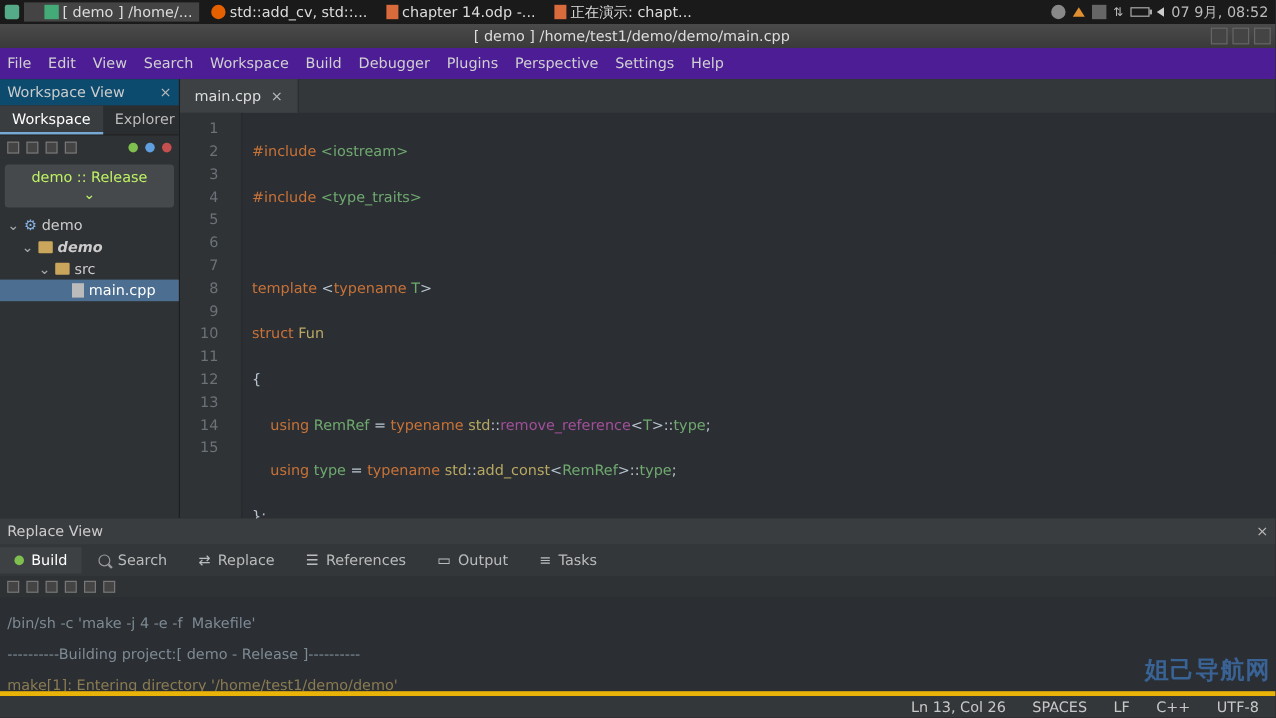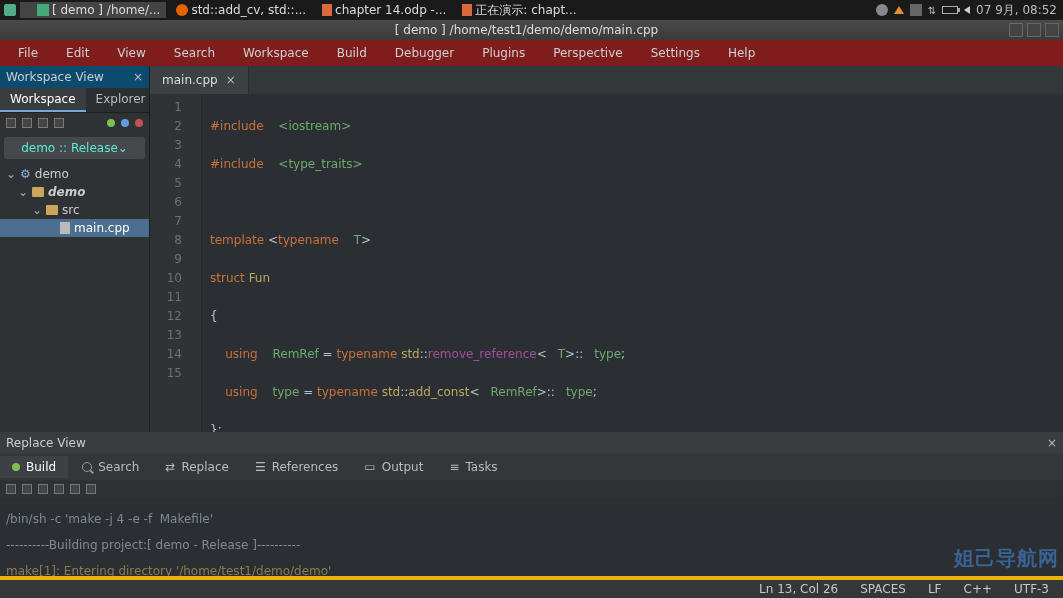--- a/index.html
+++ b/index.html
@@ -6,31 +6,31 @@
 body { width: 1063px; height: 598px; background: #2b2b2b; color: #ccc; overflow: hidden; display: flex; flex-direction: column; }
 .taskbar { height: 20px; background: #1a1a1a; display: flex; align-items: center; color: #ddd; font-size: 11px; }
 .taskbar-left { display: flex; align-items: center; flex: 1; gap: 4px; padding-left: 4px; }
 .taskbar-item { padding: 1px 6px; display: flex; align-items: center; gap: 3px; }
 .taskbar-item.active { background: #444; padding-left: 17px; }
 .taskbar-right { display: flex; align-items: center; gap: 6px; padding-right: 6px; color: #bbb; }
 .tb-icon { width: 12px; height: 12px; display: inline-block; }
 .titlebar { height: 20px; background: linear-gradient(#4a4a4a,#3a3a3a); display: flex; align-items: center; justify-content: space-between; padding: 0 4px; font-size: 11px; color: #ddd; }
 .titlebar-controls { display: flex; gap: 4px; }
 .win-btn { width: 14px; height: 14px; border: 1px solid #666; background: #444; }
-.menubar { height: 26px; background: #7f1d1d; display: flex; align-items: center; padding: 0 18px; gap: 28px; font-size: 13px; color: #d0d0d0; }
+.menubar { height: 26px; background: #4c1d95; display: flex; align-items: center; padding: 0 6px; gap: 14px; font-size: 13px; color: #d0d0d0; }
 .menubar span { cursor: pointer; }
 .main { flex: 1; display: flex; min-height: 0; }
 .sidebar { width: 150px; background: #2f3234; display: flex; flex-direction: column; border-right: 1px solid #1e1e1e; }
 .ws-header { height: 22px; background: #0c4a6e; display: flex; align-items: center; justify-content: space-between; padding: 0 6px; font-size: 12px; }
 .ws-tabs { display: flex; background: #2b2e30; border-bottom: 1px solid #1e1e1e; }
 .ws-tab { padding: 4px 10px; font-size: 12px; color: #bbb; }
 .ws-tab.active { background: #3a3d3f; border-bottom: 2px solid #78a9d6; color: #fff; }
 .ws-toolbar { height: 20px; display: flex; align-items: center; gap: 6px; padding: 0 6px; background: #2f3234; }
 .mini-icon { width: 10px; height: 10px; border: 1px solid #777; background: #444; }
-.ws-config { padding: 4px 8px; background: #45494c; margin: 4px; border-radius: 3px; display: flex; justify-content: center; align-items: center; font-size: 12px; color: #5eead4; }
+.ws-config { padding: 4px 8px; background: #45494c; margin: 4px; border-radius: 3px; display: flex; justify-content: flex-start; align-items: center; font-size: 12px; color: #bef264; flex-direction: column; }
 .tree { flex: 1; padding: 2px 0; font-size: 12px; }
 .tree-row { display: flex; align-items: center; padding: 2px 6px; gap: 4px; }
 .tree-row .caret { width: 10px; color: #aaa; }
 .tree-row.sel { background: #4b6e91; color: #fff; }
 .tree-row .gear { color: #8ab4e8; }
 .tree-row b { font-weight: bold; font-style: italic; }
 .indent1 { padding-left: 18px; }
 .indent2 { padding-left: 32px; }
 .indent3 { padding-left: 46px; }
 .folder-icon { width: 12px; height: 10px; background: #c9a65b; border-radius: 1px; display:inline-block; }
@@ -39,21 +39,21 @@
 .editor-tabs { height: 28px; background: #33373a; display: flex; align-items: stretch; }
 .editor-tab { display: flex; align-items: center; gap: 8px; padding: 0 12px; background: #3d4144; border-right: 1px solid #2a2d2f; font-size: 12px; color: #ddd; }
 .editor-body { flex: 1; display: flex; font-family: "DejaVu Sans Mono", monospace; font-size: 13px; line-height: 19px; overflow: hidden; }
 .gutter { width: 40px; background: #2f3336; color: #6b7278; text-align: right; padding: 4px 8px 0 0; }
 .fold-col { width: 12px; background: #2f3336; border-right: 1px solid #262a2d; }
 .code { flex: 1; padding: 4px 8px 0 8px; white-space: pre; color: #b8c4cf; position: relative; }
 .kw { color: #c87238; }
 .ns { color: #b8a862; }
 .fn { color: #b8a862; }
 .rr { color: #a24f9a; }
-.tp { color: #6fa96f; margin-left: 11px; }
+.tp { color: #6fa96f; }
 .punc { color: #b8c4cf; }
 .output-header { height: 22px; background: #3a3d3f; display: flex; align-items: center; justify-content: space-between; padding: 0 6px; font-size: 12px; }
 .output-tabs { height: 26px; background: #33373a; display: flex; align-items: center; gap: 2px; }
 .out-tab { display: flex; align-items: center; gap: 6px; padding: 4px 12px; font-size: 12px; color: #bbb; }
 .out-tab.active { background: #3d4144; color: #fff; }
 .out-toolbar { height: 18px; background: #2f3234; display: flex; align-items: center; gap: 6px; padding: 0 6px; }
 .output-body { background: #2b2f33; color: #7e8a94; font-family: "DejaVu Sans Mono", monospace; font-size: 11px; line-height: 13px; padding: 2px 6px; height: 78px; white-space: pre; overflow: hidden; }
 .output-body .warn { color: #8a7b52; }
 .statusbar { height: 22px; background: #33373a; display: flex; align-items: center; justify-content: flex-end; gap: 22px; padding: 0 14px; font-size: 12px; color: #c8c8c8; border-top: 4px solid #eab308; }
 .watermark { position: absolute; right: 4px; bottom: 26px; font-size: 20px; font-weight: bold; color: rgba(70,140,230,0.55); letter-spacing: 1px; pointer-events: none; font-family: sans-serif; }
@@ -270,16 +270,16 @@
 
 
 
 </div>
 
 <div class="statusbar">
   <span>Ln 13, Col 26</span>
   <span>SPACES</span>
   <span>LF</span>
   <span>C++</span>
-  <span>UTF-3</span>
+  <span>UTF-8</span>
 </div>
 
 <div class="watermark">姐己导航网</div>
 
 </body></html>

